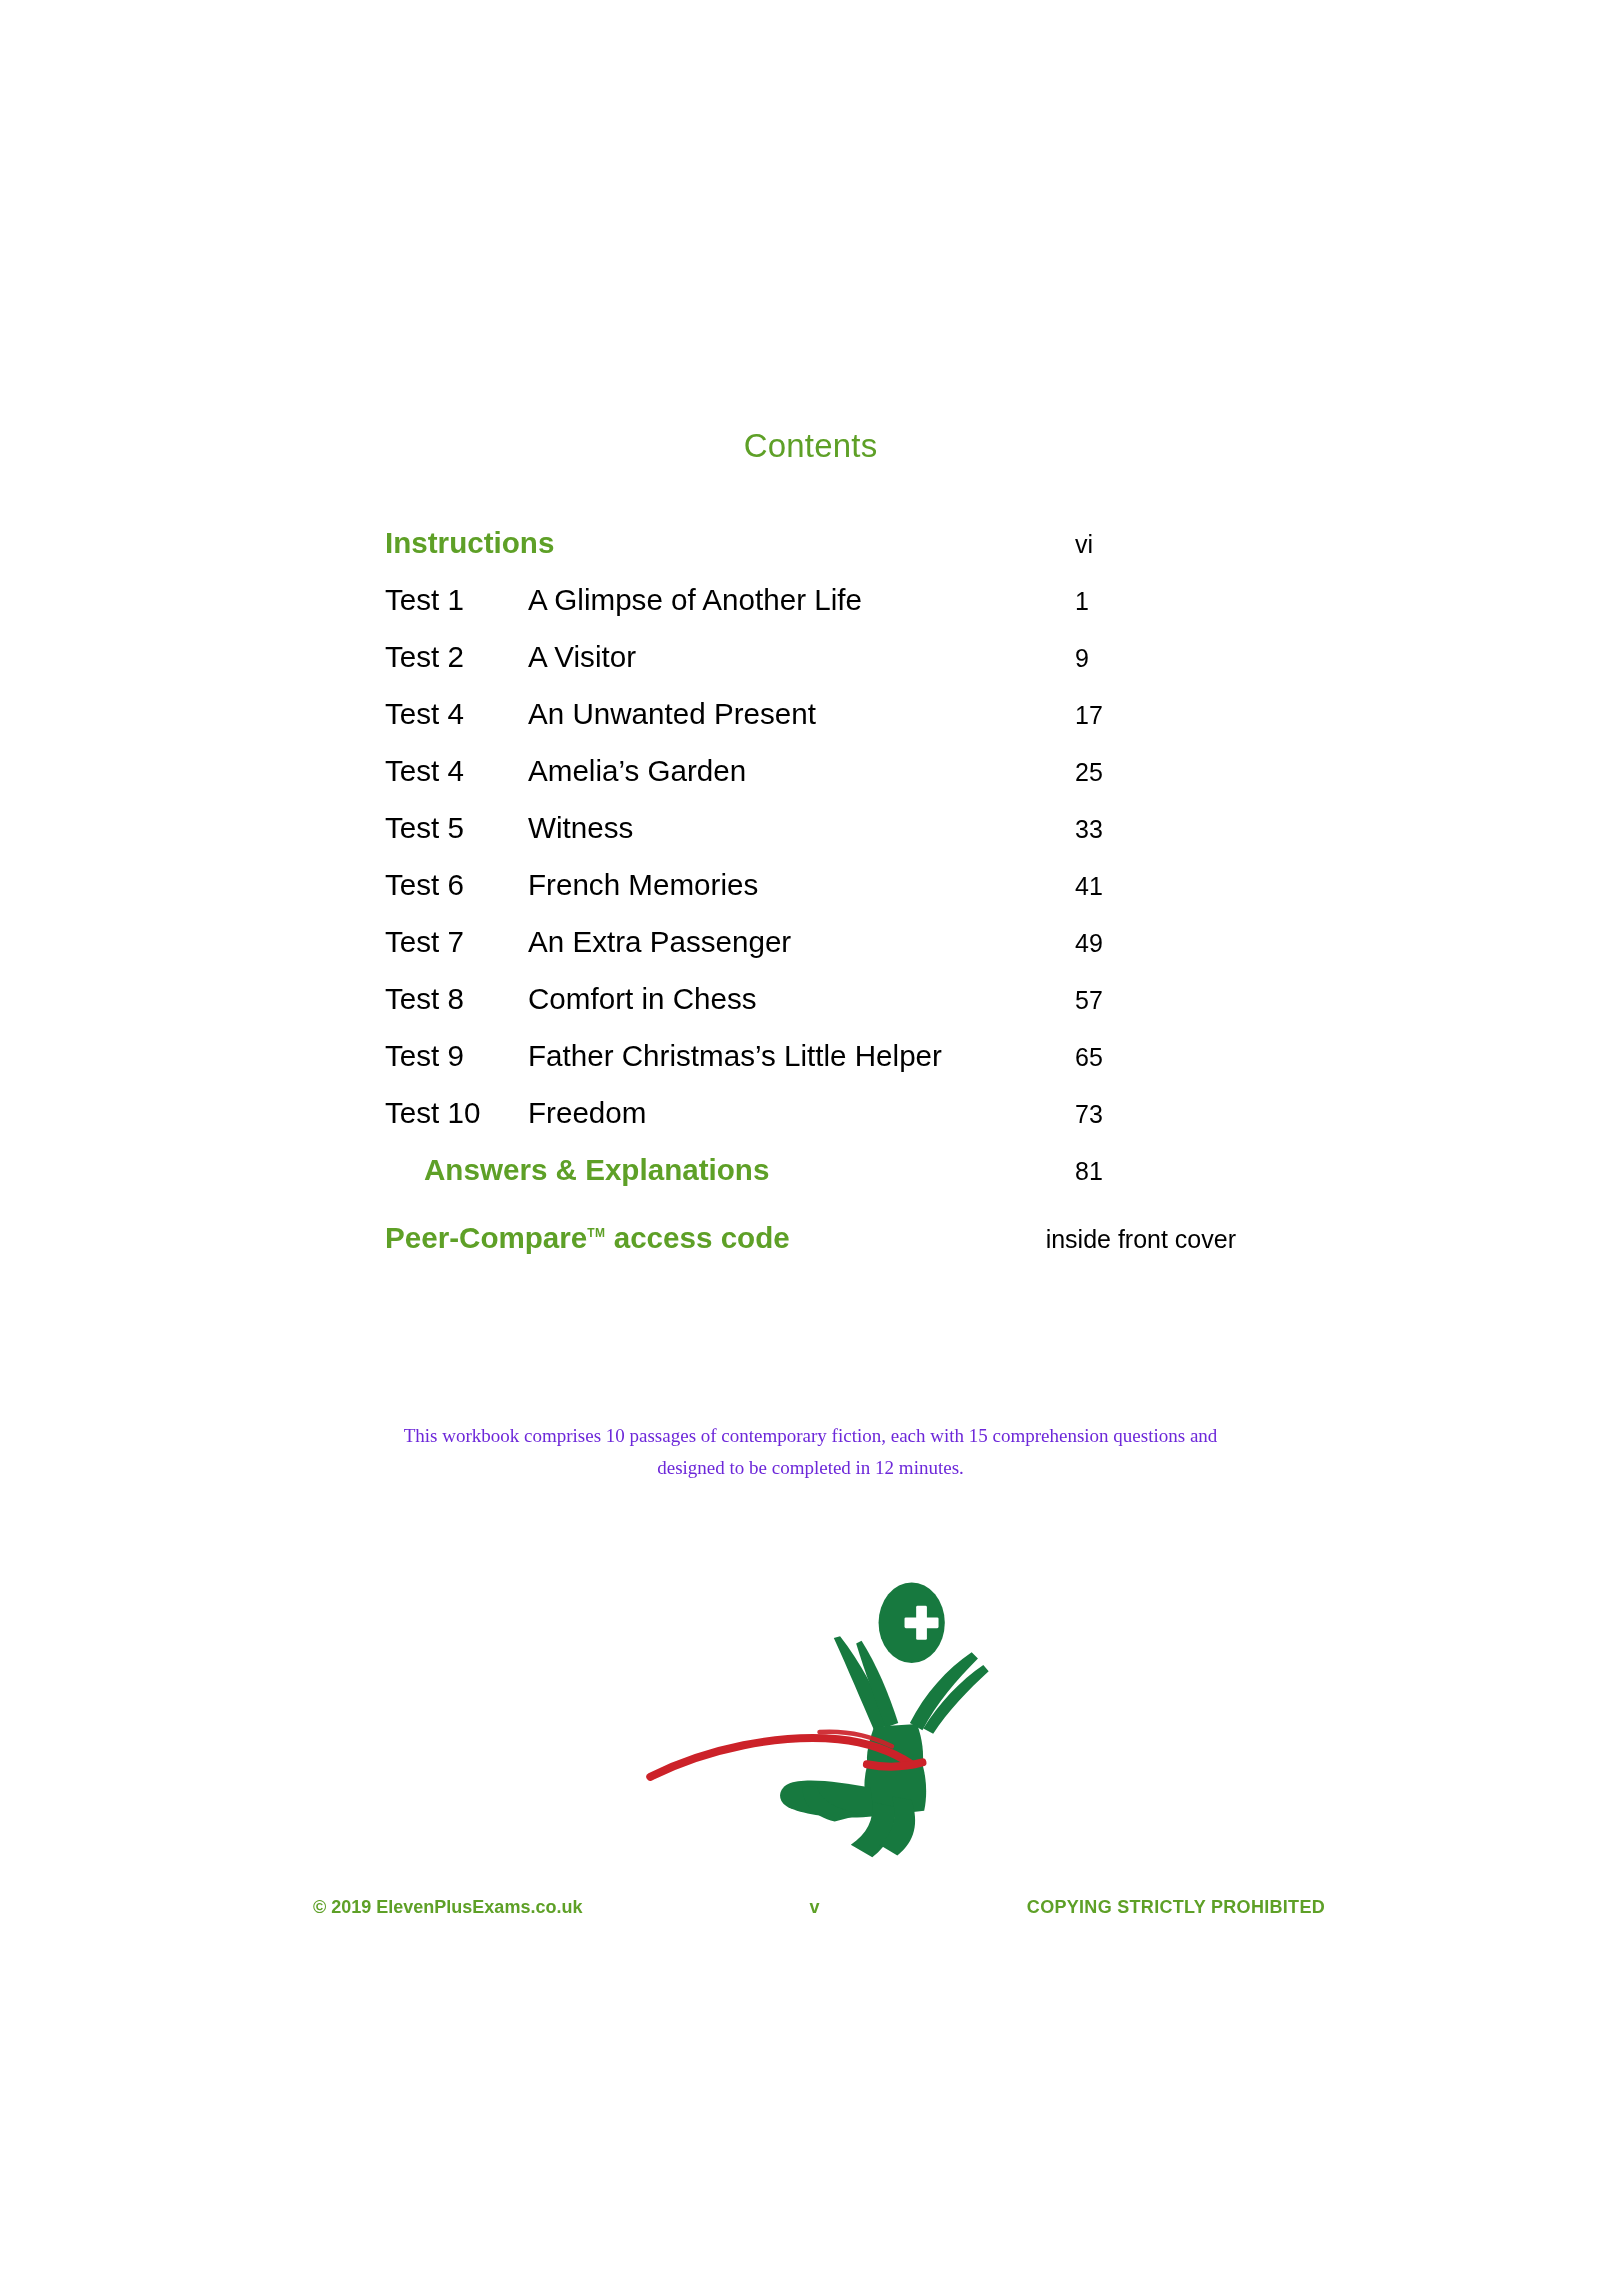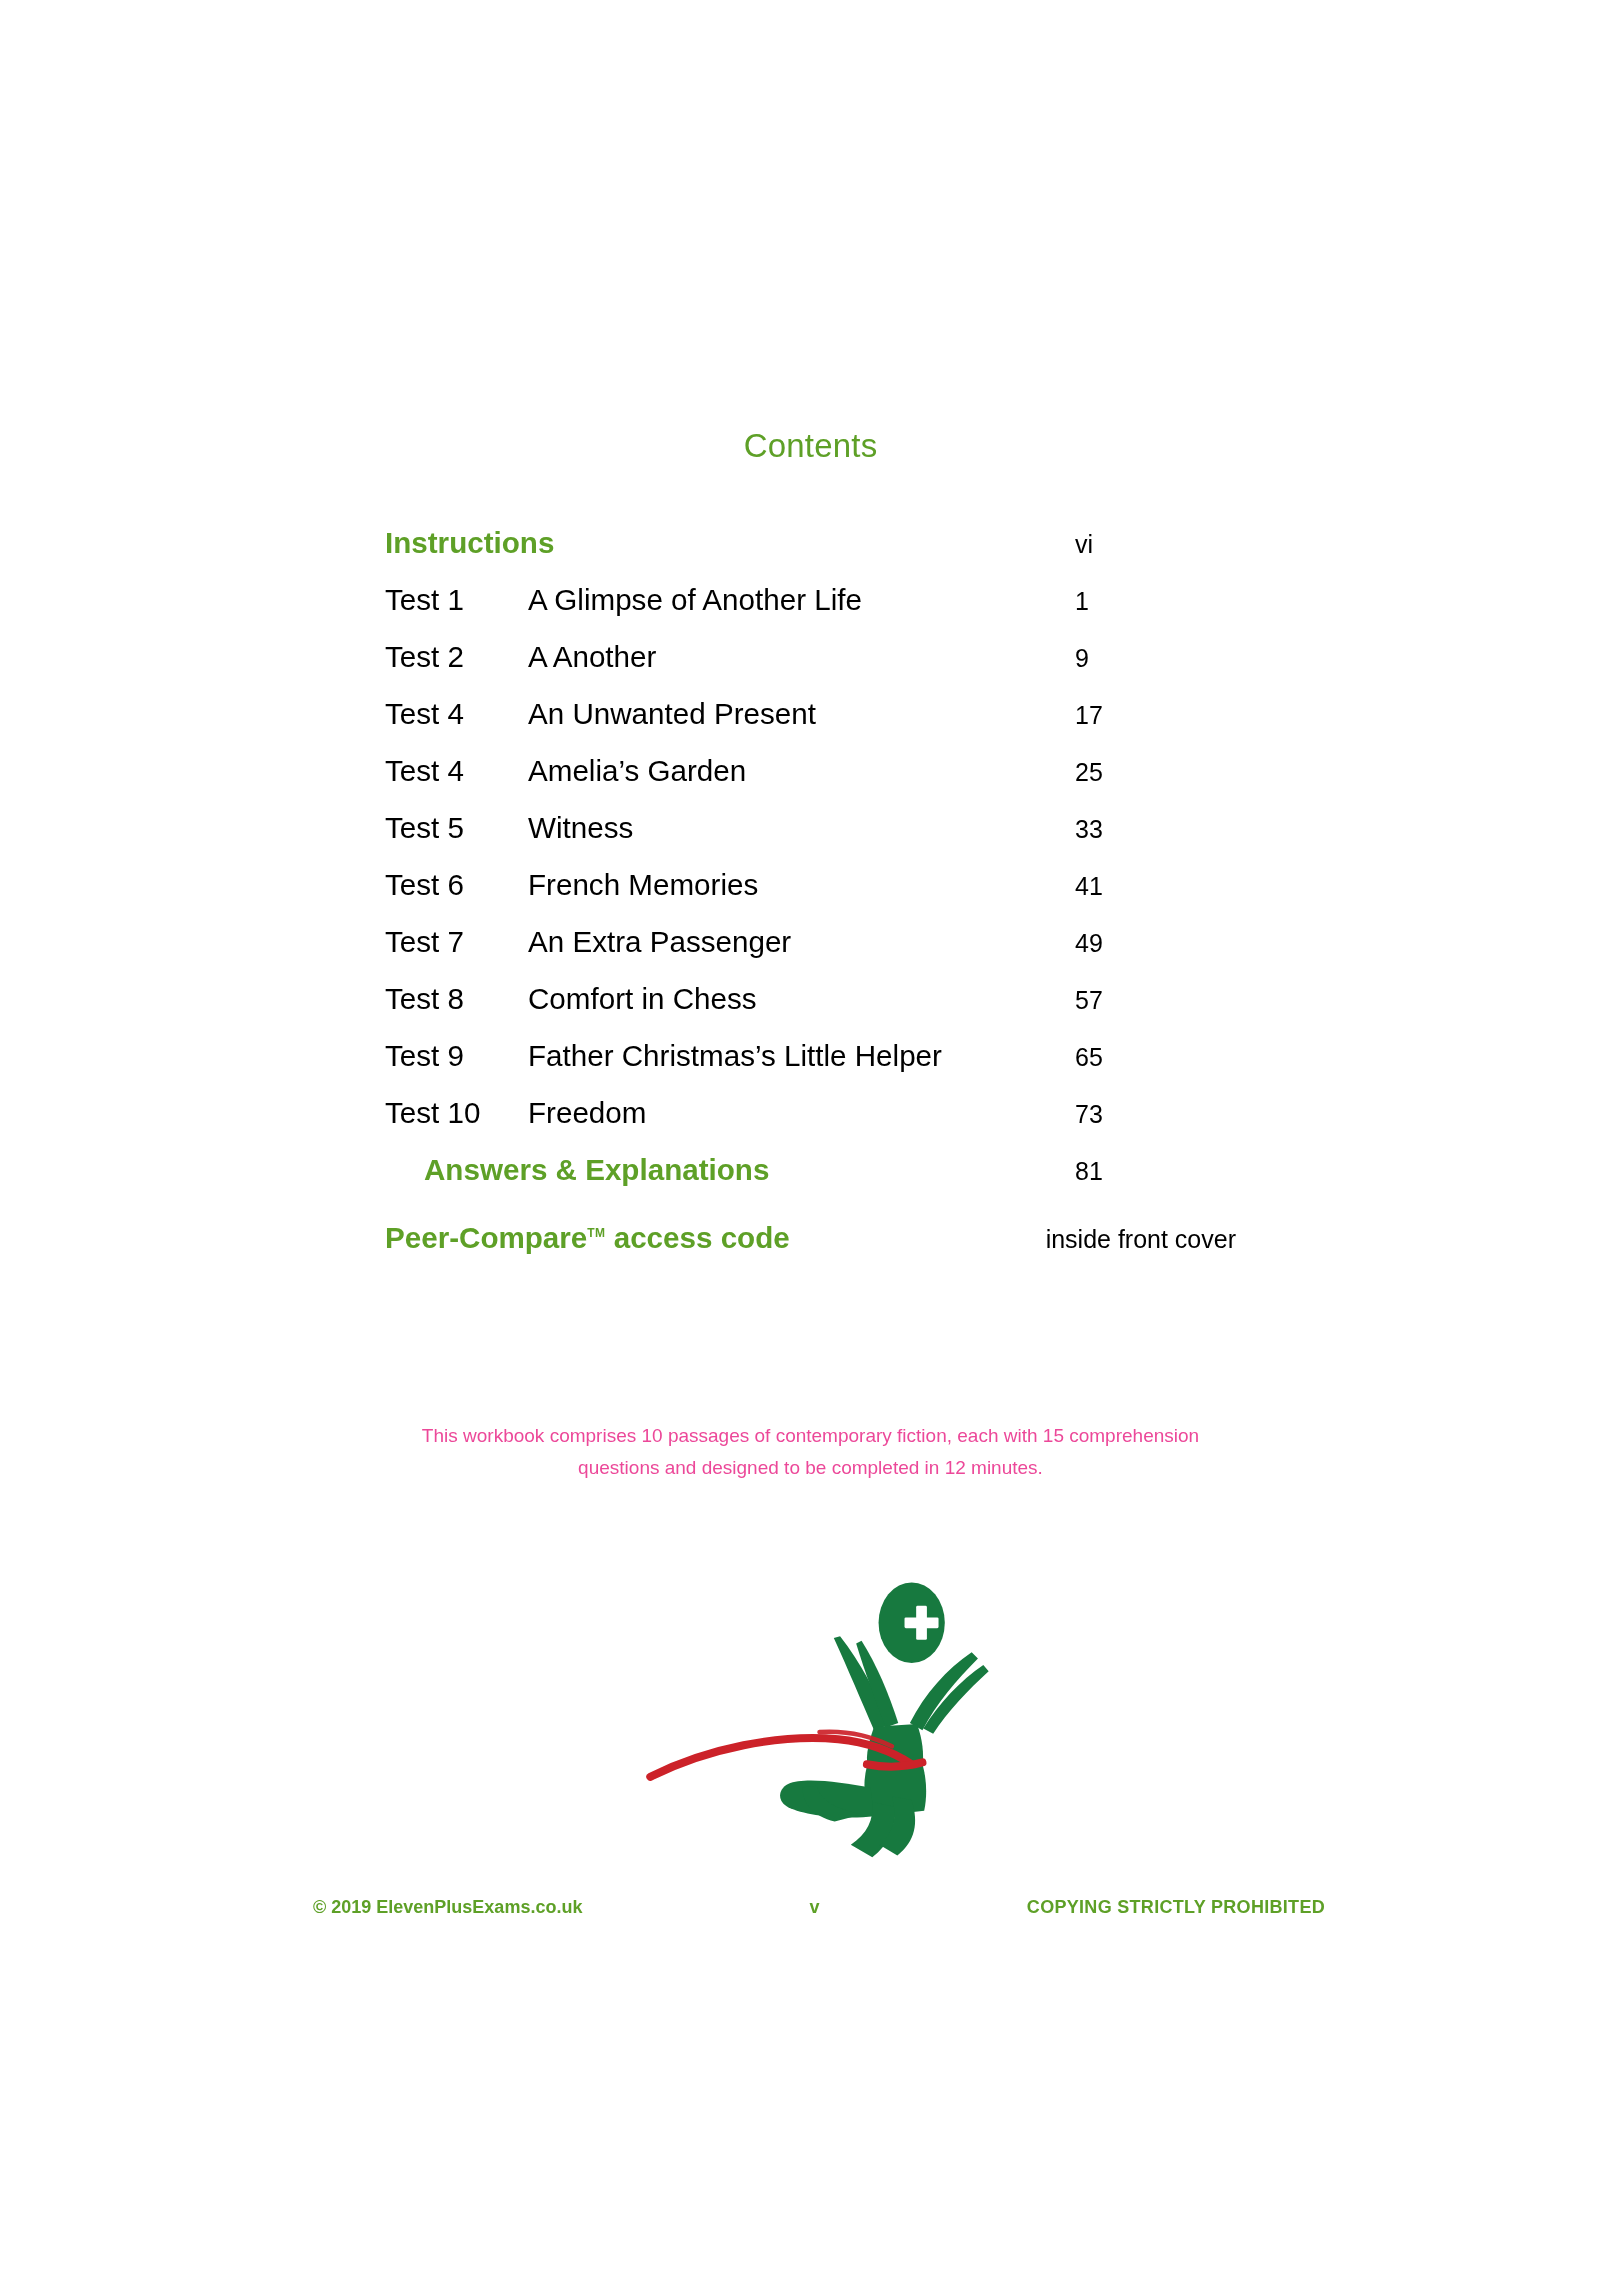--- a/index.html
+++ b/index.html
@@ -96,21 +96,22 @@
   }
 
   .blurb {
     position: absolute;
     top: 1420px;
     left: 385px;
     width: 851px;
     text-align: center;
     font-size: 19px;
     line-height: 32px;
-    color: #ec4899;
+    color: #6d28d9;
+    font-family: Liberation Serif, serif;
   }
 
   
   .logo-wrap {
     position: absolute;
     top: 1576px;
     left: 627px;
     width: 376px;
     height: 287px;
   }
@@ -159,21 +160,21 @@
       </div>
 
       <div class="toc-row">
         <span class="col-label">Test 1</span>
         <span class="col-title">A Glimpse of Another Life</span>
         <span class="col-page">1</span>
       </div>
 
       <div class="toc-row">
         <span class="col-label">Test 2</span>
-        <span class="col-title">A Another</span>
+        <span class="col-title">A Visitor</span>
         <span class="col-page">9</span>
       </div>
 
       <div class="toc-row">
         <span class="col-label">Test 4</span>
         <span class="col-title">An Unwanted Present</span>
         <span class="col-page">17</span>
       </div>
 
       <div class="toc-row">

